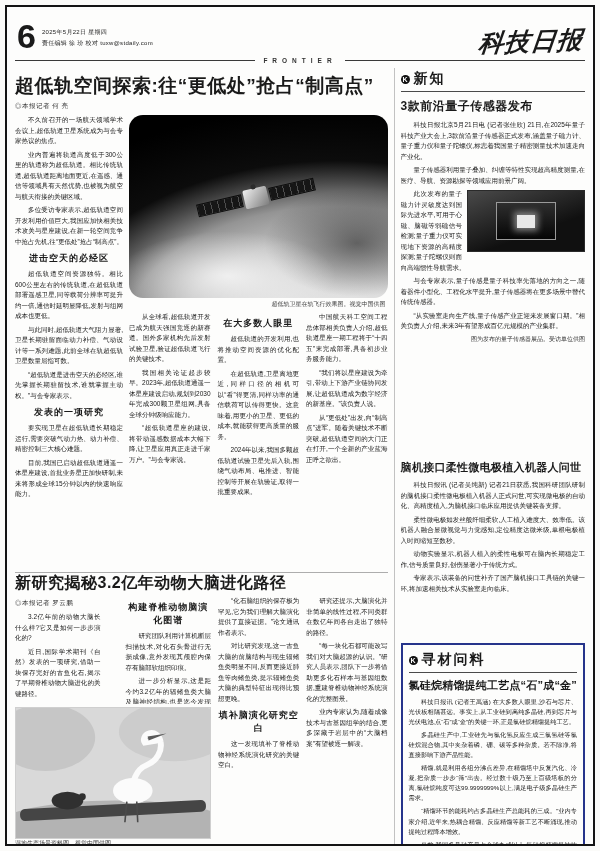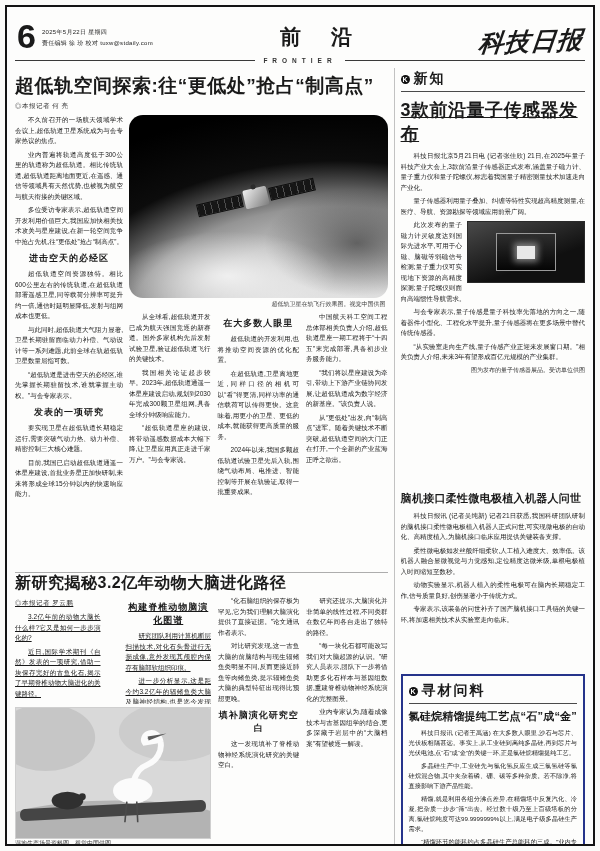--- a/index.html
+++ b/index.html
@@ -47,30 +47,30 @@
   .sat .bus:after { content: ""; position: absolute; top: -4px; left: 9px; width: 5px; height: 5px; background: #2c2c2c; border-radius: 50%; }
   .photo1-cap { text-align: right; margin: 2px 2px 3px; }
   .a1-cols3 { display: flex; gap: 7px; height: 236px; overflow: hidden; }
   .a1-cols3 .col { flex: 1; }
 
   
   .art2 { border-top: 1px solid #adadad; margin-top: 17px; padding-top: 0; }
   .headline2 { font-size: 16px; font-weight: 900; letter-spacing: .5px; margin-bottom: 2px; white-space: nowrap; }
   .art2-body { display: flex; gap: 7px; height: 262px; overflow: hidden; }
   .a2-left { width: 196px; flex: none; }
-  .a2-left-cols { display: flex; gap: 25px; height: 108px; overflow: hidden; text-decoration: underline; }
+  .a2-left-cols { display: flex; gap: 25px; height: 108px; overflow: hidden; }
   .a2-left-cols .col { flex: 1; }
   .photo2 { height: 132px; margin-top: 3px; border: 1px solid #cfcfcf; position: relative; overflow: hidden; background: linear-gradient(#e2e2e2, #bdbdbd); }
   .a2-col { flex: 1; }
 
   
   .sec-label { display: flex; align-items: center; gap: 4px; border-bottom: 1.5px solid #4a4a4a; padding: 2px 0 3px; }
   .k-icon { width: 9px; height: 9px; border-radius: 50%; background: #111; color: #fff; font-size: 7px; font-weight: bold; display: flex; align-items: center; justify-content: center; line-height: 1; }
   .sec-label-text { font-size: 14px; font-weight: 700; letter-spacing: 2px; }
-  .headline3 { font-size: 18px; font-weight: 900; margin: 6px 0 5px; letter-spacing: .5px; text-decoration: underline; }
+  .headline3 { font-size: 12px; font-weight: 900; margin: 6px 0 5px; letter-spacing: .5px; }
   .art3-flow { height: 318px; overflow: hidden; }
   .img3wrap { float: right; width: 118px; margin: 1px 0 2px 5px; }
   .photo3 { height: 62px; background: linear-gradient(160deg, #4a4a4a, #101010 65%); position: relative; overflow: hidden; border: 1px solid #2a2a2a; }
   .photo3 .case { position: absolute; left: 24%; top: 18%; width: 52%; height: 64%; border: 1px solid #9a9a9a; background: linear-gradient(#2e2e2e, #050505); }
   .photo3 .glow { position: absolute; left: 42%; top: 40%; width: 16%; height: 22%; background: #e8e8e8; box-shadow: 0 0 6px 3px rgba(255,255,255,.45); }
   .credit-r { text-align: right; font-size: 6px; color: #333; margin: 1px 0 2px; }
   .headline4 { font-size: 11px; font-weight: 900; margin: 22px 0 5px; letter-spacing: .3px; white-space: nowrap; }
   .art4-flow { height: 150px; overflow: hidden; }
 
   
@@ -86,23 +86,20 @@
 
 <div class="frame">
 
   <div class="hdr">
     <div class="hdr-left">
       <div class="pageno">6</div>
       <div class="hdr-meta">
         <div>2025年5月22日 星期四</div>
         <div>责任编辑 徐 玢  校对  tuxw@stdaily.com</div>
       </div>
-    </div>
-    <div class="hdr-center">
-      <div class="sec-title">前 沿</div>
     </div>
     <div class="masthead">科技日报</div>
   </div>
   <div class="hdr-rule">
     <div class="ln"></div>
     <div class="frontier">FRONTIER</div>
     <div class="ln"></div>
   </div>
 
   <div class="main">

